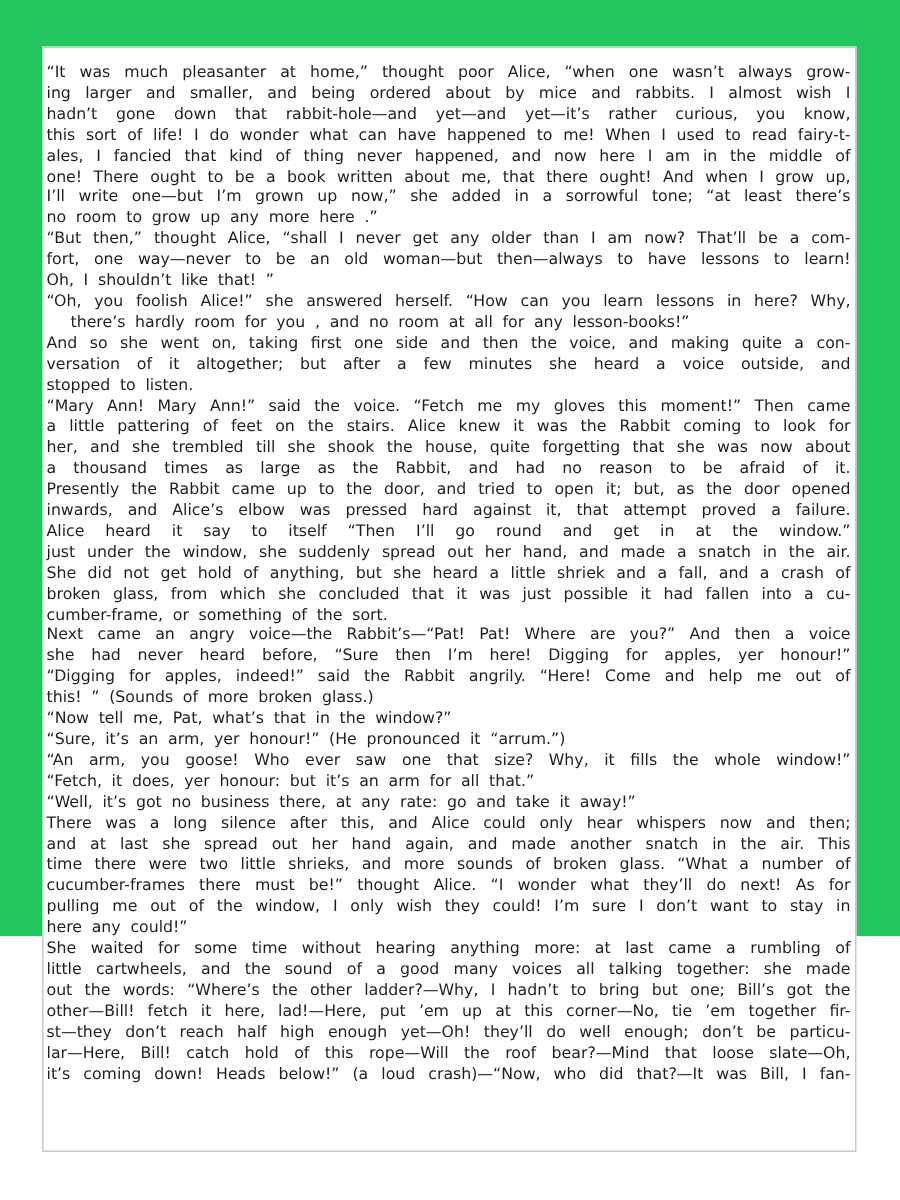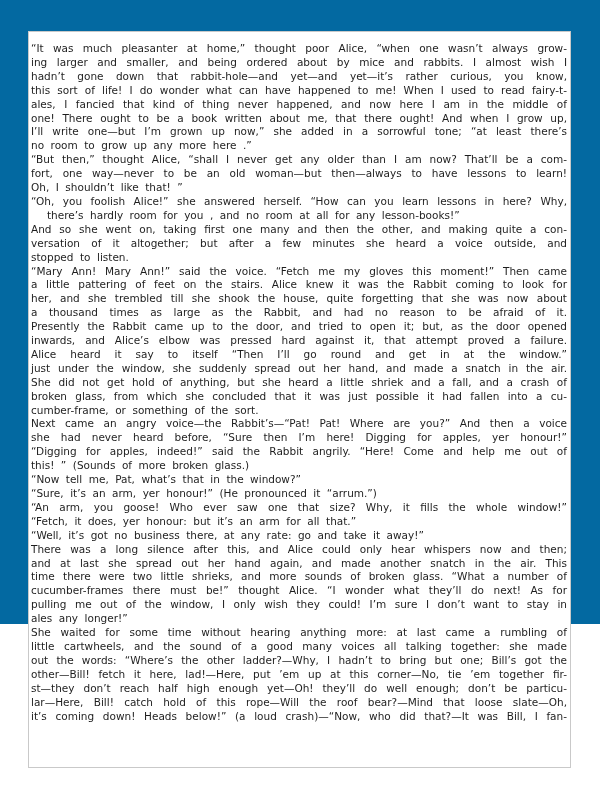--- a/index.html
+++ b/index.html
@@ -8,21 +8,21 @@
     width: 600px;
     height: 800px;
     background: #ffffff;
     overflow: hidden;
     font-family: "DejaVu Sans", "Liberation Sans", sans-serif;
   }
   .page {
     position: relative;
     width: 600px;
     height: 624px;
-    background: #0369a1;
+    background: #22c55e;
   }
   .text-box {
     position: absolute;
     left: 28px;
     top: 31px;
     width: 543px;
     height: 737px;
     box-sizing: border-box;
     border: 1px solid #c9c9c9;
     background: #ffffff;
@@ -54,21 +54,21 @@
         <div class="line" style="text-align: justify; text-align-last: justify;"><span>this sort of life! I do wonder what can have happened to me! When I used to read fairy-t-</span></div>
         <div class="line" style="text-align: justify; text-align-last: justify;"><span>ales, I fancied that kind of thing never happened, and now here I am in the middle of</span></div>
         <div class="line" style="text-align: justify; text-align-last: justify;"><span>one! There ought to be a book written about me, that there ought! And when I grow up,</span></div>
         <div class="line" style="text-align: justify; text-align-last: justify;"><span>I’ll write one—but I’m grown up now,” she added in a sorrowful tone; “at least there’s</span></div>
         <div class="line" style="word-spacing: 0.3em;"><span>no room to grow up any more here .”</span></div>
         <div class="line" style="text-align: justify; text-align-last: justify;"><span>“But then,” thought Alice, “shall I never get any older than I am now? That’ll be a com-</span></div>
         <div class="line" style="text-align: justify; text-align-last: justify;"><span>fort, one way—never to be an old woman—but then—always to have lessons to learn!</span></div>
         <div class="line" style="word-spacing: 0.3em;"><span>Oh, I shouldn’t like that! ”</span></div>
         <div class="line" style="text-align: justify; text-align-last: justify;"><span>“Oh, you foolish Alice!” she answered herself. “How can you learn lessons in here? Why,</span></div>
         <div class="line" style="word-spacing: 0.3em; margin-left: 16px;"><span>there’s hardly room for you , and no room at all for any lesson-books!”</span></div>
-        <div class="line" style="text-align: justify; text-align-last: justify;"><span>And so she went on, taking first one many and then the other, and making quite a con-</span></div>
+        <div class="line" style="text-align: justify; text-align-last: justify;"><span>And so she went on, taking first one side and then the voice, and making quite a con-</span></div>
         <div class="line" style="text-align: justify; text-align-last: justify;"><span>versation of it altogether; but after a few minutes she heard a voice outside, and</span></div>
         <div class="line" style="word-spacing: 0.3em;"><span>stopped to listen.</span></div>
         <div class="line" style="text-align: justify; text-align-last: justify;"><span>“Mary Ann! Mary Ann!” said the voice. “Fetch me my gloves this moment!” Then came</span></div>
         <div class="line" style="text-align: justify; text-align-last: justify;"><span>a little pattering of feet on the stairs. Alice knew it was the Rabbit coming to look for</span></div>
         <div class="line" style="text-align: justify; text-align-last: justify;"><span>her, and she trembled till she shook the house, quite forgetting that she was now about</span></div>
         <div class="line" style="text-align: justify; text-align-last: justify;"><span>a thousand times as large as the Rabbit, and had no reason to be afraid of it.</span></div>
         <div class="line" style="text-align: justify; text-align-last: justify;"><span>Presently the Rabbit came up to the door, and tried to open it; but, as the door opened</span></div>
         <div class="line" style="text-align: justify; text-align-last: justify;"><span>inwards, and Alice’s elbow was pressed hard against it, that attempt proved a failure.</span></div>
         <div class="line" style="text-align: justify; text-align-last: justify;"><span>Alice heard it say to itself “Then I’ll go round and get in at the window.”</span></div>
         <div class="line" style="text-align: justify; text-align-last: justify;"><span>just under the window, she suddenly spread out her hand, and made a snatch in the air.</span></div>
@@ -82,21 +82,21 @@
         <div class="line" style="word-spacing: 0.3em;"><span>“Now tell me, Pat, what’s that in the window?”</span></div>
         <div class="line" style="word-spacing: 0.3em;"><span>“Sure, it’s an arm, yer honour!” (He pronounced it “arrum.”)</span></div>
         <div class="line" style="text-align: justify; text-align-last: justify;"><span>“An arm, you goose! Who ever saw one that size? Why, it fills the whole window!”</span></div>
         <div class="line" style="word-spacing: 0.3em;"><span>“Fetch, it does, yer honour: but it’s an arm for all that.”</span></div>
         <div class="line" style="word-spacing: 0.3em;"><span>“Well, it’s got no business there, at any rate: go and take it away!”</span></div>
         <div class="line" style="text-align: justify; text-align-last: justify;"><span>There was a long silence after this, and Alice could only hear whispers now and then;</span></div>
         <div class="line" style="text-align: justify; text-align-last: justify;"><span>and at last she spread out her hand again, and made another snatch in the air. This</span></div>
         <div class="line" style="text-align: justify; text-align-last: justify;"><span>time there were two little shrieks, and more sounds of broken glass. “What a number of</span></div>
         <div class="line" style="text-align: justify; text-align-last: justify;"><span>cucumber-frames there must be!” thought Alice. “I wonder what they’ll do next! As for</span></div>
         <div class="line" style="text-align: justify; text-align-last: justify;"><span>pulling me out of the window, I only wish they could! I’m sure I don’t want to stay in</span></div>
-        <div class="line" style="word-spacing: 0.3em;"><span>ales any longer!”</span></div>
+        <div class="line" style="word-spacing: 0.3em;"><span>here any could!”</span></div>
         <div class="line" style="text-align: justify; text-align-last: justify;"><span>She waited for some time without hearing anything more: at last came a rumbling of</span></div>
         <div class="line" style="text-align: justify; text-align-last: justify;"><span>little cartwheels, and the sound of a good many voices all talking together: she made</span></div>
         <div class="line" style="text-align: justify; text-align-last: justify;"><span>out the words: “Where’s the other ladder?—Why, I hadn’t to bring but one; Bill’s got the</span></div>
         <div class="line" style="text-align: justify; text-align-last: justify;"><span>other—Bill! fetch it here, lad!—Here, put ’em up at this corner—No, tie ’em together fir-</span></div>
         <div class="line" style="text-align: justify; text-align-last: justify;"><span>st—they don’t reach half high enough yet—Oh! they’ll do well enough; don’t be particu-</span></div>
         <div class="line" style="text-align: justify; text-align-last: justify;"><span>lar—Here, Bill! catch hold of this rope—Will the roof bear?—Mind that loose slate—Oh,</span></div>
         <div class="line" style="text-align: justify; text-align-last: justify;"><span>it’s coming down! Heads below!” (a loud crash)—“Now, who did that?—It was Bill, I fan-</span></div>
       </div>
   </div>
 </div>

